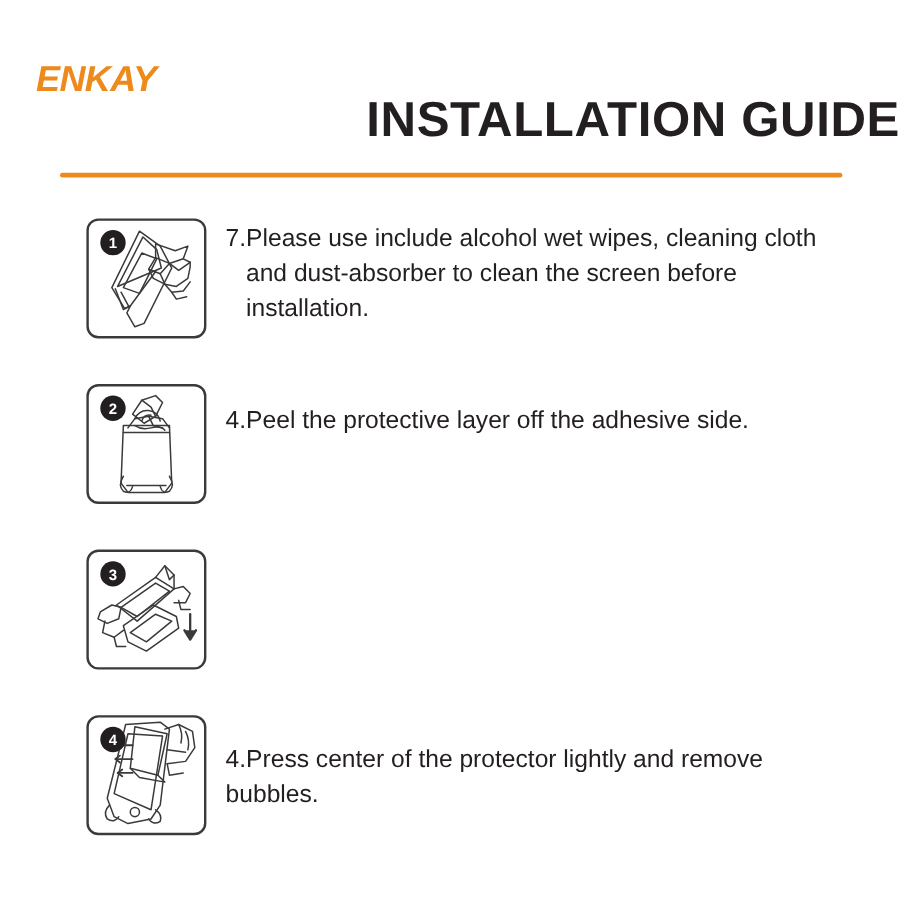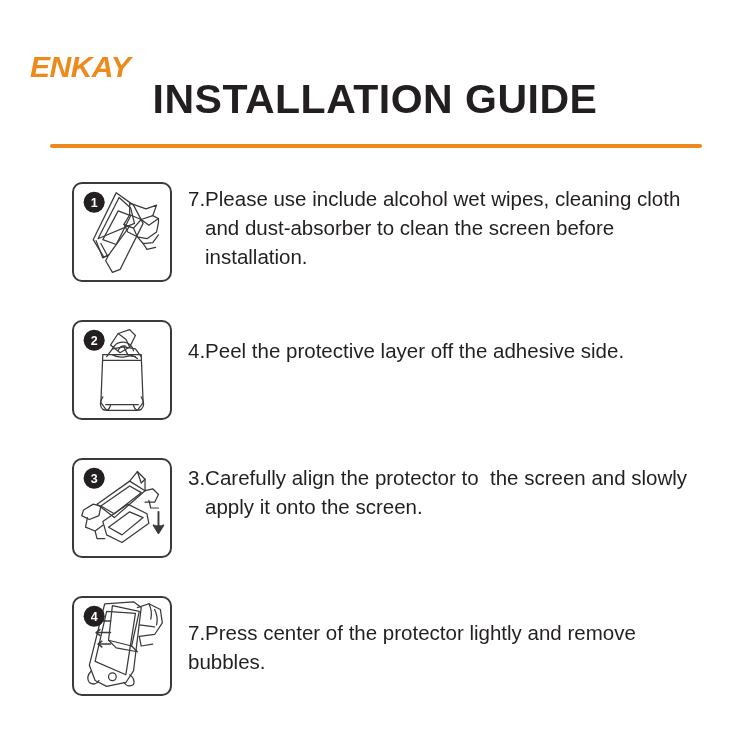--- a/index.html
+++ b/index.html
@@ -35,21 +35,21 @@
     white-space: nowrap;
     margin-top: 27px;
   }
 
   
   .title {
     position: absolute;
     left: 0;
     top: 74px;
     width: 750px;
-    text-align: center;
+    text-align: right;
     font-size: 41px;
     font-weight: bold;
     letter-spacing: 0.5px;
     color: #231f20;
     line-height: 50px;
   }
 
   .divider {
     position: absolute;
     left: 50px;
@@ -205,21 +205,20 @@
           <path d="M74 32 L82 30 L88 36 L84 44 L74 44"></path>
           <path d="M78 42 L80 50 L88 50"></path>
 
           <path d="M88 54 L88 74" stroke-width="2"></path>
           <path d="M83 68 L88 76 L93 68" stroke-width="2" fill="#3a3a3a"></path>
         </g>
         <circle cx="21" cy="19" r="11" fill="#231f20"></circle>
         <text class="badge-num" x="21" y="24" text-anchor="middle">3</text>
       </svg>
     </div>
-    <div class="step-text hang">3.Carefully align the protector to  the screen and slowly apply it onto the screen.</div>
   </div>
 
   <div class="step step-4">
     <div class="step-icon">
       <svg viewBox="0 0 100 100">
         <g fill="none" stroke="#3a3a3a" stroke-width="1.3" stroke-linejoin="round" stroke-linecap="round">
 
           <path d="M32 6 L16 70 L22 86 L34 92 L54 88 L62 76 L70 10 L62 4 Z"></path>
           <path d="M34 14 L22 66 L54 80 L64 16 Z"></path>
           <circle cx="40" cy="82" r="4"></circle>
@@ -240,16 +239,16 @@
           <path d="M27 21 L23 24 L27 27" stroke-width="1.6"></path>
           <path d="M24 36 L38 36" stroke-width="1.6"></path>
           <path d="M27 33 L23 36 L27 39" stroke-width="1.6"></path>
           <path d="M26 48 L38 48" stroke-width="1.6"></path>
           <path d="M29 45 L25 48 L29 51" stroke-width="1.6"></path>
         </g>
         <circle cx="21" cy="19" r="11" fill="#231f20"></circle>
         <text class="badge-num" x="21" y="24" text-anchor="middle">4</text>
       </svg>
     </div>
-    <div class="step-text">7.Press center of the protector lightly and remove bubbles.</div>
+    <div class="step-text">4.Press center of the protector lightly and remove bubbles.</div>
   </div>
 
 </div>
 
 </body></html>

